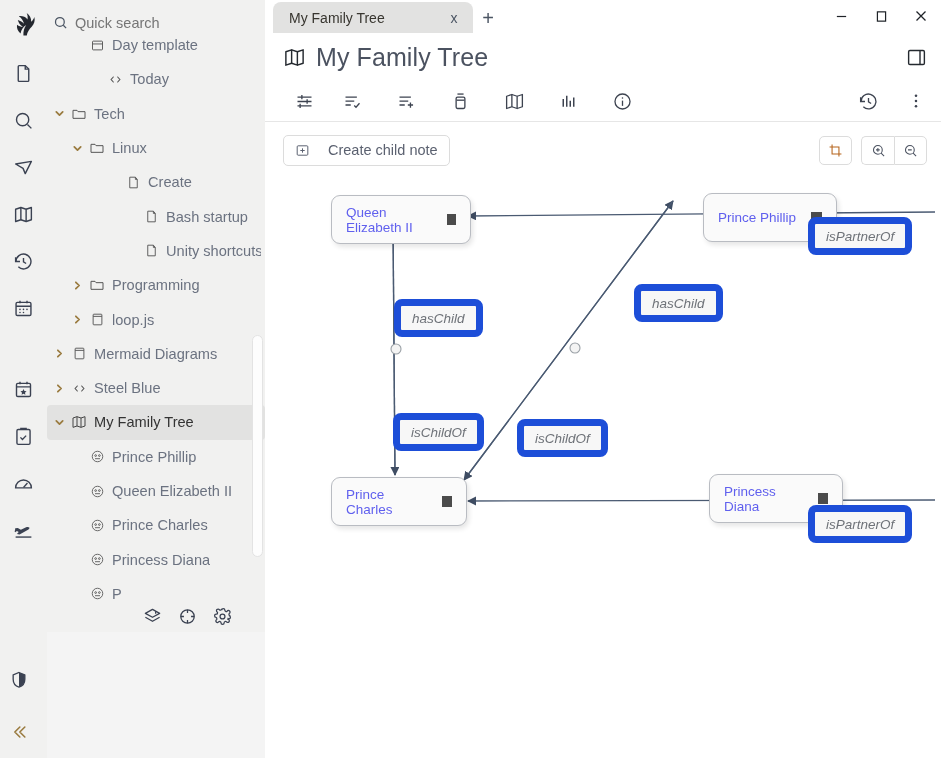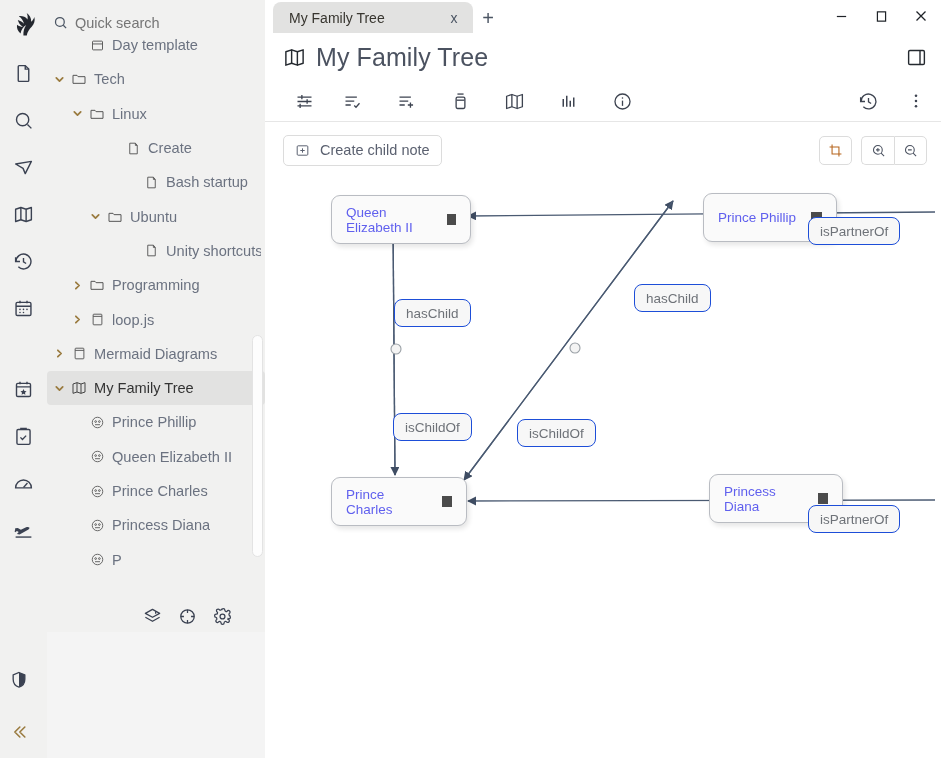--- a/index.html
+++ b/index.html
@@ -85,21 +85,21 @@
   .panel-toggle { color: #24292f; display:flex; cursor:pointer; }
 
   .ribbon { height: 41px; display: flex; align-items: center; padding: 0 14px 0 18px; border-bottom: 1px solid #e6e6e6; }
   .ribbon-btn { width: 54px; height: 34px; display:flex; align-items:center; justify-content:center; color:#3d4350; cursor: pointer; }
   .ribbon-btn:first-child { width: 42px; }
   .ribbon-spacer { flex: 1; }
   .ribbon-right { display:flex; align-items:center; gap: 16px; }
 
   .toolbar { height: 56px; display:flex; align-items:center; padding: 0 14px 0 18px; }
   .btn-outline {
-    display: inline-flex; align-items: center; gap: 10px; height: 31px; padding: 0 11px;
+    display: inline-flex; align-items: center; gap: 18px; height: 31px; padding: 0 11px;
     background: #fff; border: 1px solid #dcdcdc; border-radius: 5px;
     font-size: 14.5px; color: #5b6170; cursor: pointer;
   }
   .tb-right { margin-left: auto; display: flex; gap: 9px; }
   .sq-btn {
     width: 33px; height: 29px; display:flex; align-items:center; justify-content:center;
     background:#fff; border: 1px solid #dcdcdc; border-radius: 5px; color:#4b5260; cursor:pointer;
   }
   .sq-group { display: flex; }
   .sq-group .sq-btn:first-child { border-radius: 5px 0 0 5px; border-right: none;}
@@ -110,23 +110,23 @@
   .canvas svg { position: absolute; left: 0; top: 0; }
 
   .gnode {
     position: absolute; display: flex; align-items: center; justify-content: space-between;
     background: #fafafa; border: 1px solid #b9bcc2; border-radius: 9px;
     box-shadow: 2px 3px 5px rgba(0,0,0,0.10);
     padding: 0 14px; font-size: 13.5px; color: #6060ee;
   }
   .gnode .sw { width: 11px; height: 11px; background: #4b4b4b; margin-left: 13px; }
   .elabel {
-    position: absolute; background: #f7f7f7; border: 1px solid #1d4ed8; border-radius: 8px;
+    position: absolute; background: #f7f7f7; border: 7px solid #1d4ed8; border-radius: 8px;
     font-size: 13.5px; color: #6e7278; display:flex; align-items:center; justify-content:center;
-    height: 28px; padding: 12px 11px; white-space: nowrap;
+    height: 28px; padding: 12px 11px; white-space: nowrap; font-style: italic;
   }
 </style>
 </head>
 <body>
 
 <div id="app">
 
   <div class="rail">
     <div class="rail-logo">
       <svg width="28" height="28" viewBox="0 0 24 24" fill="#23272e">
@@ -233,20 +233,29 @@
         <div class="tree-row" style="padding-left: 22px;">
           <span class="twisty"></span>
           <span class="t-ico">
             <svg width="15" height="15" viewBox="0 0 24 24" fill="none" stroke="#565656" stroke-width="1.5" stroke-linejoin="round">
               <rect x="4" y="5" width="16" height="14" rx="1.2"></rect>
               <path d="M4 9.5h16"></path>
             </svg>
           </span>
           <span class="t-label">Day template</span>
         </div>
+        <div class="tree-row" style="padding-left: 40px;">
+          <span class="twisty"></span>
+          <span class="t-ico">
+            <svg width="15" height="15" viewBox="0 0 24 24" fill="none" stroke="#565656" stroke-width="1.8" stroke-linecap="round">
+              <path d="M8.5 8L5 12l3.5 4M15.5 8l3.5 4-3.5 4"></path>
+            </svg>
+          </span>
+          <span class="t-label">Today</span>
+        </div>
         <div class="tree-row" style="padding-left: 4px;">
           <span class="twisty">
             <svg width="11" height="11" viewBox="0 0 12 12" fill="none" stroke="#9a7b3f" stroke-width="1.9" stroke-linecap="round" stroke-linejoin="round">
               <path d="M2.5 4.2L6 7.8l3.5-3.6"></path>
             </svg>
           </span>
           <span class="t-ico">
             <svg width="16" height="16" viewBox="0 0 24 24" fill="none" stroke="#565656" stroke-width="1.5" stroke-linejoin="round">
               <path d="M3 6.5h6l1.6 2H21v10H3z"></path>
             </svg>
@@ -279,33 +288,20 @@
         <div class="tree-row" style="padding-left: 76px;">
           <span class="twisty"></span>
           <span class="t-ico">
             <svg width="15" height="15" viewBox="0 0 24 24" fill="none" stroke="#565656" stroke-width="1.5" stroke-linejoin="round">
               <path d="M15 3.5H6v17h12V7z"></path>
               <path d="M18 7h-3V3.5"></path>
             </svg>
           </span>
           <span class="t-label">Bash startup</span>
         </div>
-        <div class="tree-row" style="padding-left: 40px;">
-          <span class="twisty">
-            <svg width="11" height="11" viewBox="0 0 12 12" fill="none" stroke="#9a7b3f" stroke-width="1.9" stroke-linecap="round" stroke-linejoin="round">
-              <path d="M2.5 4.2L6 7.8l3.5-3.6"></path>
-            </svg>
-          </span>
-          <span class="t-ico">
-            <svg width="16" height="16" viewBox="0 0 24 24" fill="none" stroke="#565656" stroke-width="1.5" stroke-linejoin="round">
-              <path d="M3 6.5h6l1.6 2H21v10H3z"></path>
-            </svg>
-          </span>
-          <span class="t-label">Ubuntu</span>
-        </div>
         <div class="tree-row" style="padding-left: 76px;">
           <span class="twisty"></span>
           <span class="t-ico">
             <svg width="15" height="15" viewBox="0 0 24 24" fill="none" stroke="#565656" stroke-width="1.5" stroke-linejoin="round">
               <path d="M15 3.5H6v17h12V7z"></path>
               <path d="M18 7h-3V3.5"></path>
             </svg>
           </span>
           <span class="t-label">Unity shortcuts</span>
         </div>
@@ -342,20 +338,33 @@
               <path d="M4.2 2.5L7.8 6l-3.6 3.5"></path>
             </svg>
           </span>
           <span class="t-ico">
             <svg width="15" height="15" viewBox="0 0 24 24" fill="none" stroke="#565656" stroke-width="1.5" stroke-linejoin="round">
               <rect x="5" y="3.5" width="14" height="17" rx="1.2"></rect>
               <path d="M5 7h14"></path>
             </svg>
           </span>
           <span class="t-label">Mermaid Diagrams</span>
+        </div>
+        <div class="tree-row" style="padding-left: 4px;">
+          <span class="twisty">
+            <svg width="11" height="11" viewBox="0 0 12 12" fill="none" stroke="#9a7b3f" stroke-width="1.9" stroke-linecap="round" stroke-linejoin="round">
+              <path d="M4.2 2.5L7.8 6l-3.6 3.5"></path>
+            </svg>
+          </span>
+          <span class="t-ico">
+            <svg width="15" height="15" viewBox="0 0 24 24" fill="none" stroke="#565656" stroke-width="1.8" stroke-linecap="round">
+              <path d="M8.5 8L5 12l3.5 4M15.5 8l3.5 4-3.5 4"></path>
+            </svg>
+          </span>
+          <span class="t-label">Steel Blue</span>
         </div>
         <div class="tree-row active" style="padding-left: 4px;">
           <span class="twisty">
             <svg width="11" height="11" viewBox="0 0 12 12" fill="none" stroke="#9a7b3f" stroke-width="1.9" stroke-linecap="round" stroke-linejoin="round">
               <path d="M2.5 4.2L6 7.8l3.5-3.6"></path>
             </svg>
           </span>
           <span class="t-ico">
             <svg width="16" height="16" viewBox="0 0 24 24" fill="none" stroke="#444" stroke-width="1.5" stroke-linejoin="round">
               <path d="M3 6l6-2v14l-6 2V6z"></path>

